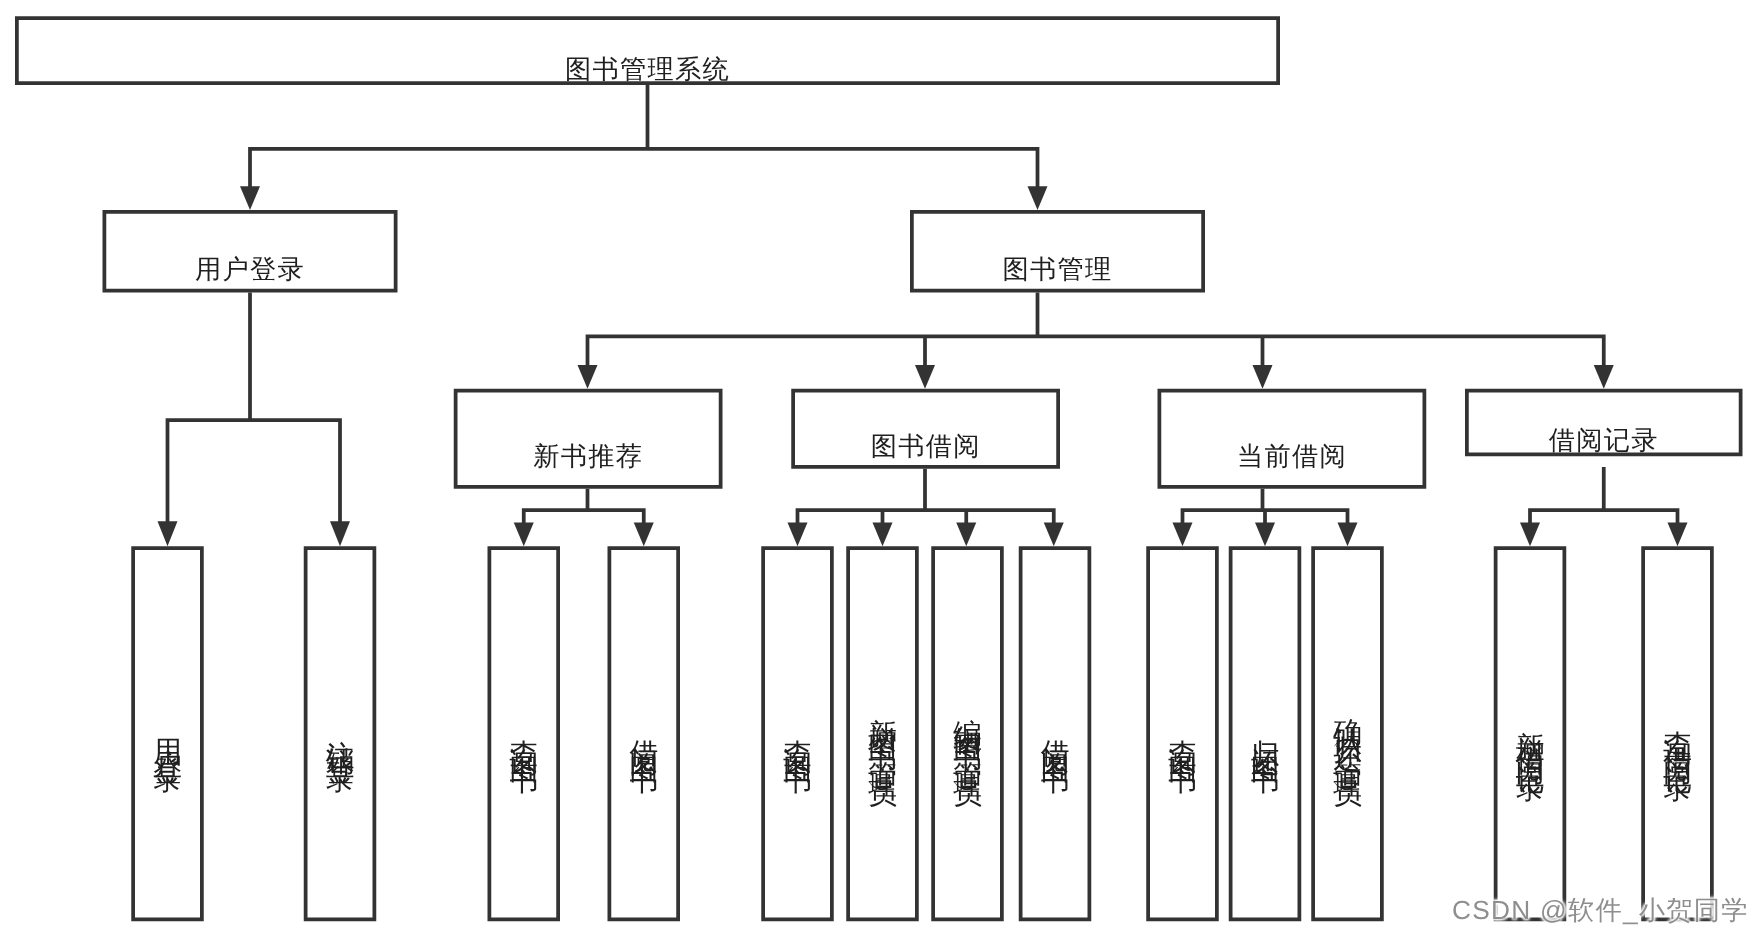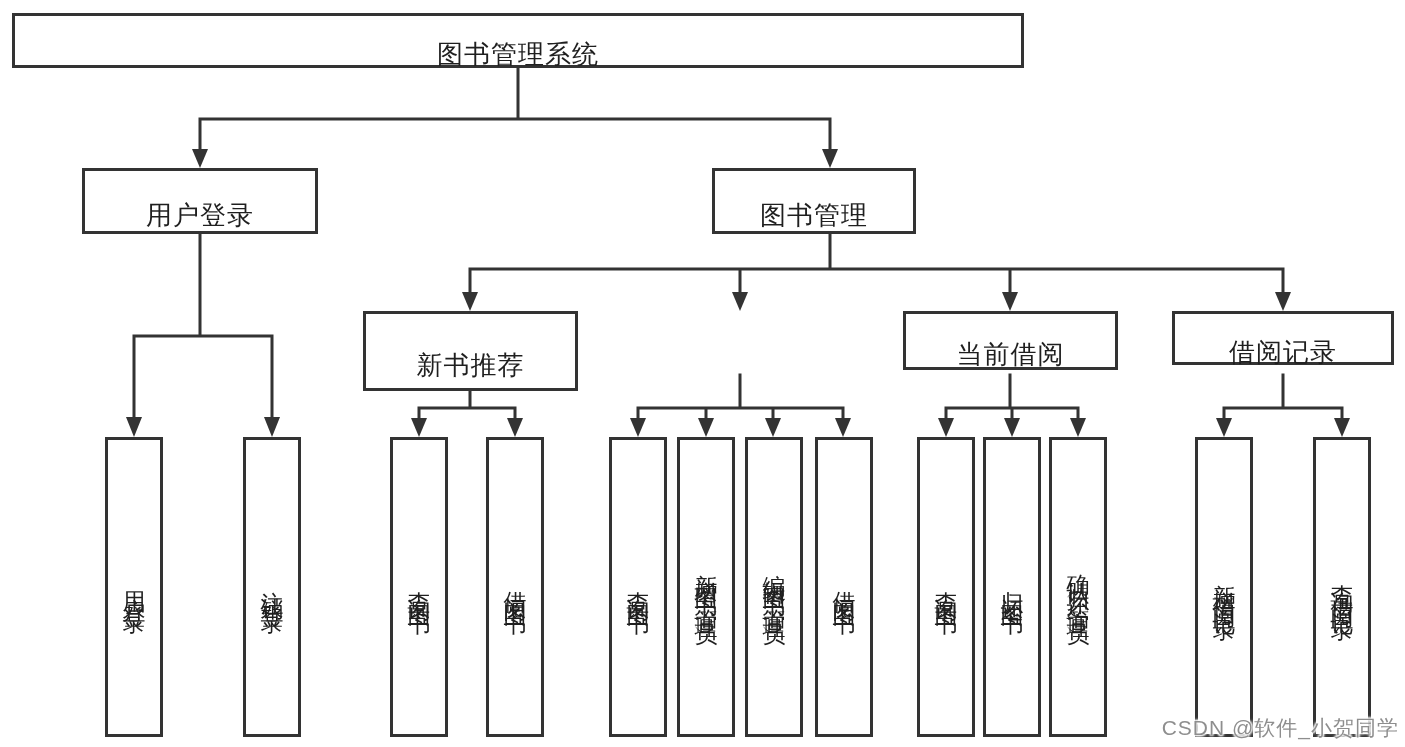--- a/index.html
+++ b/index.html
@@ -26,21 +26,21 @@
     box-sizing: border-box;
     background: #ffffff;
     border: 3px solid #333333;
     display: flex;
     align-items: center;
     justify-content: center;
     z-index: 2;
     color: #1f1f1f;
   }
   .node .lbl {
-    font-size: 26px;
+    font-size: 21px;
     letter-spacing: 1px;
     white-space: nowrap;
     margin-top: 28px;
   }
   .leafbox {
     position: absolute;
     box-sizing: border-box;
     top: 437px;
     width: 58px;
     height: 300px;
@@ -113,28 +113,31 @@
     </g>
   </svg>
 
   <div class="node" style="left:12px; top:13px; width:1012px; height:55px">
     <span class="lbl">图书管理系统</span>
   </div>
 
   <div class="node" style="left:82px; top:168px; width:236px; height:66px">
     <span class="lbl">用户登录</span>
   </div>
-  <div class="node" style="left:712px; top:168px; width:204px; height:66px">
+  <div class="node" style="left:728px; top:168px; width:236px; height:66px">
     <span class="lbl">图书管理</span>
   </div>
 
   <div class="node" style="left:363px; top:311px; width:215px; height:80px">
     <span class="lbl">新书推荐</span>
   </div>
-  <div class="node" style="left:903px; top:311px; width:215px; height:59px">
+  <div class="node" style="left:633px; top:311px; width:215px; height:64px">
+    <span class="lbl">图书借阅</span>
+  </div>
+  <div class="node" style="left:926px; top:311px; width:215px; height:80px">
     <span class="lbl">当前借阅</span>
   </div>
   <div class="node" style="left:1172px; top:311px; width:222px; height:54px">
     <span class="lbl">借阅记录</span>
   </div>
 
   <div class="leafbox" style="left:105px">
     <span class="vtext">用户登录</span>
   </div>
   <div class="leafbox" style="left:243px">

